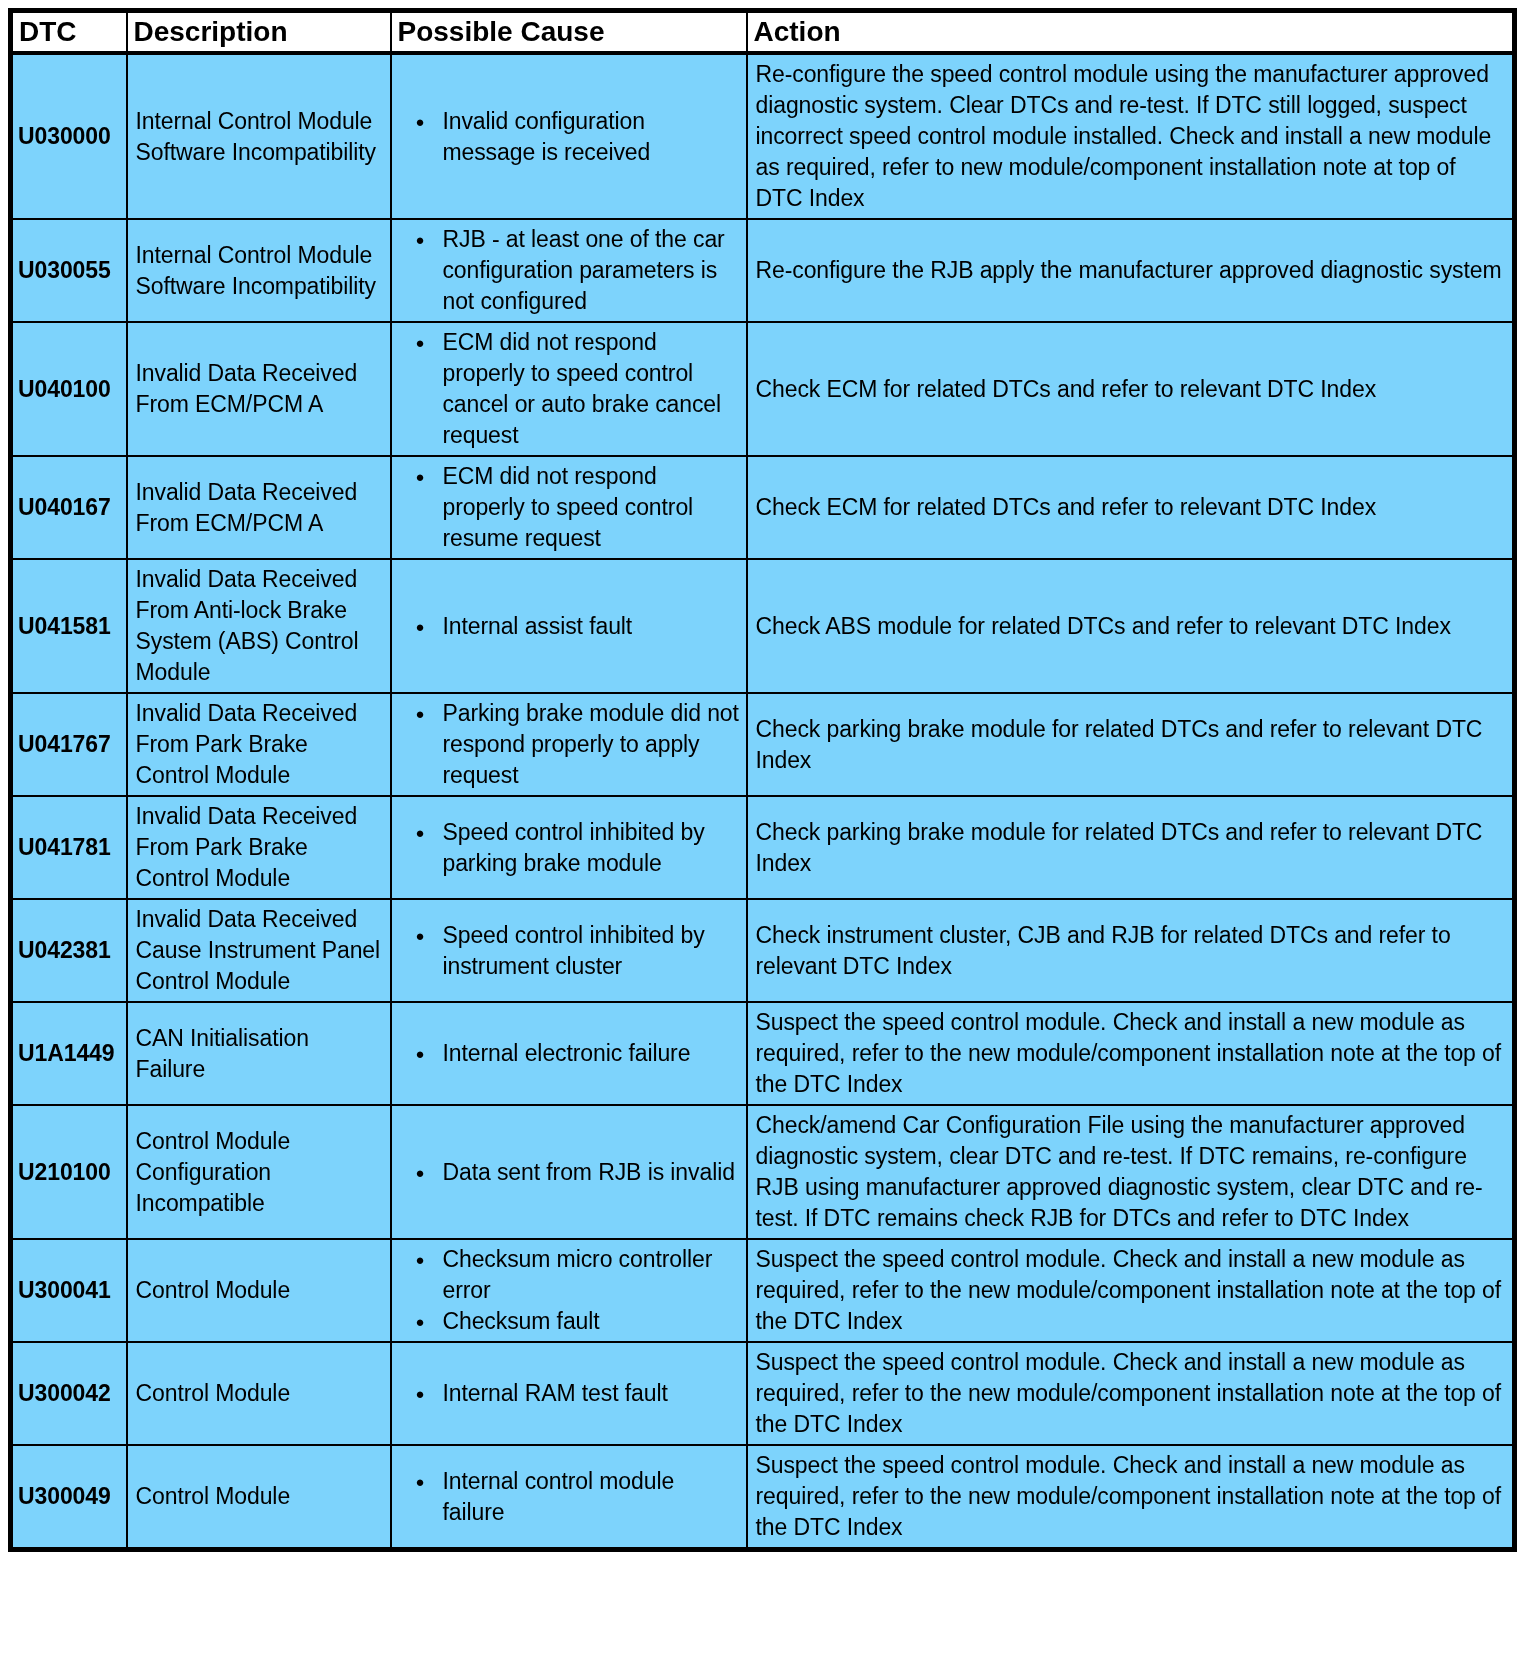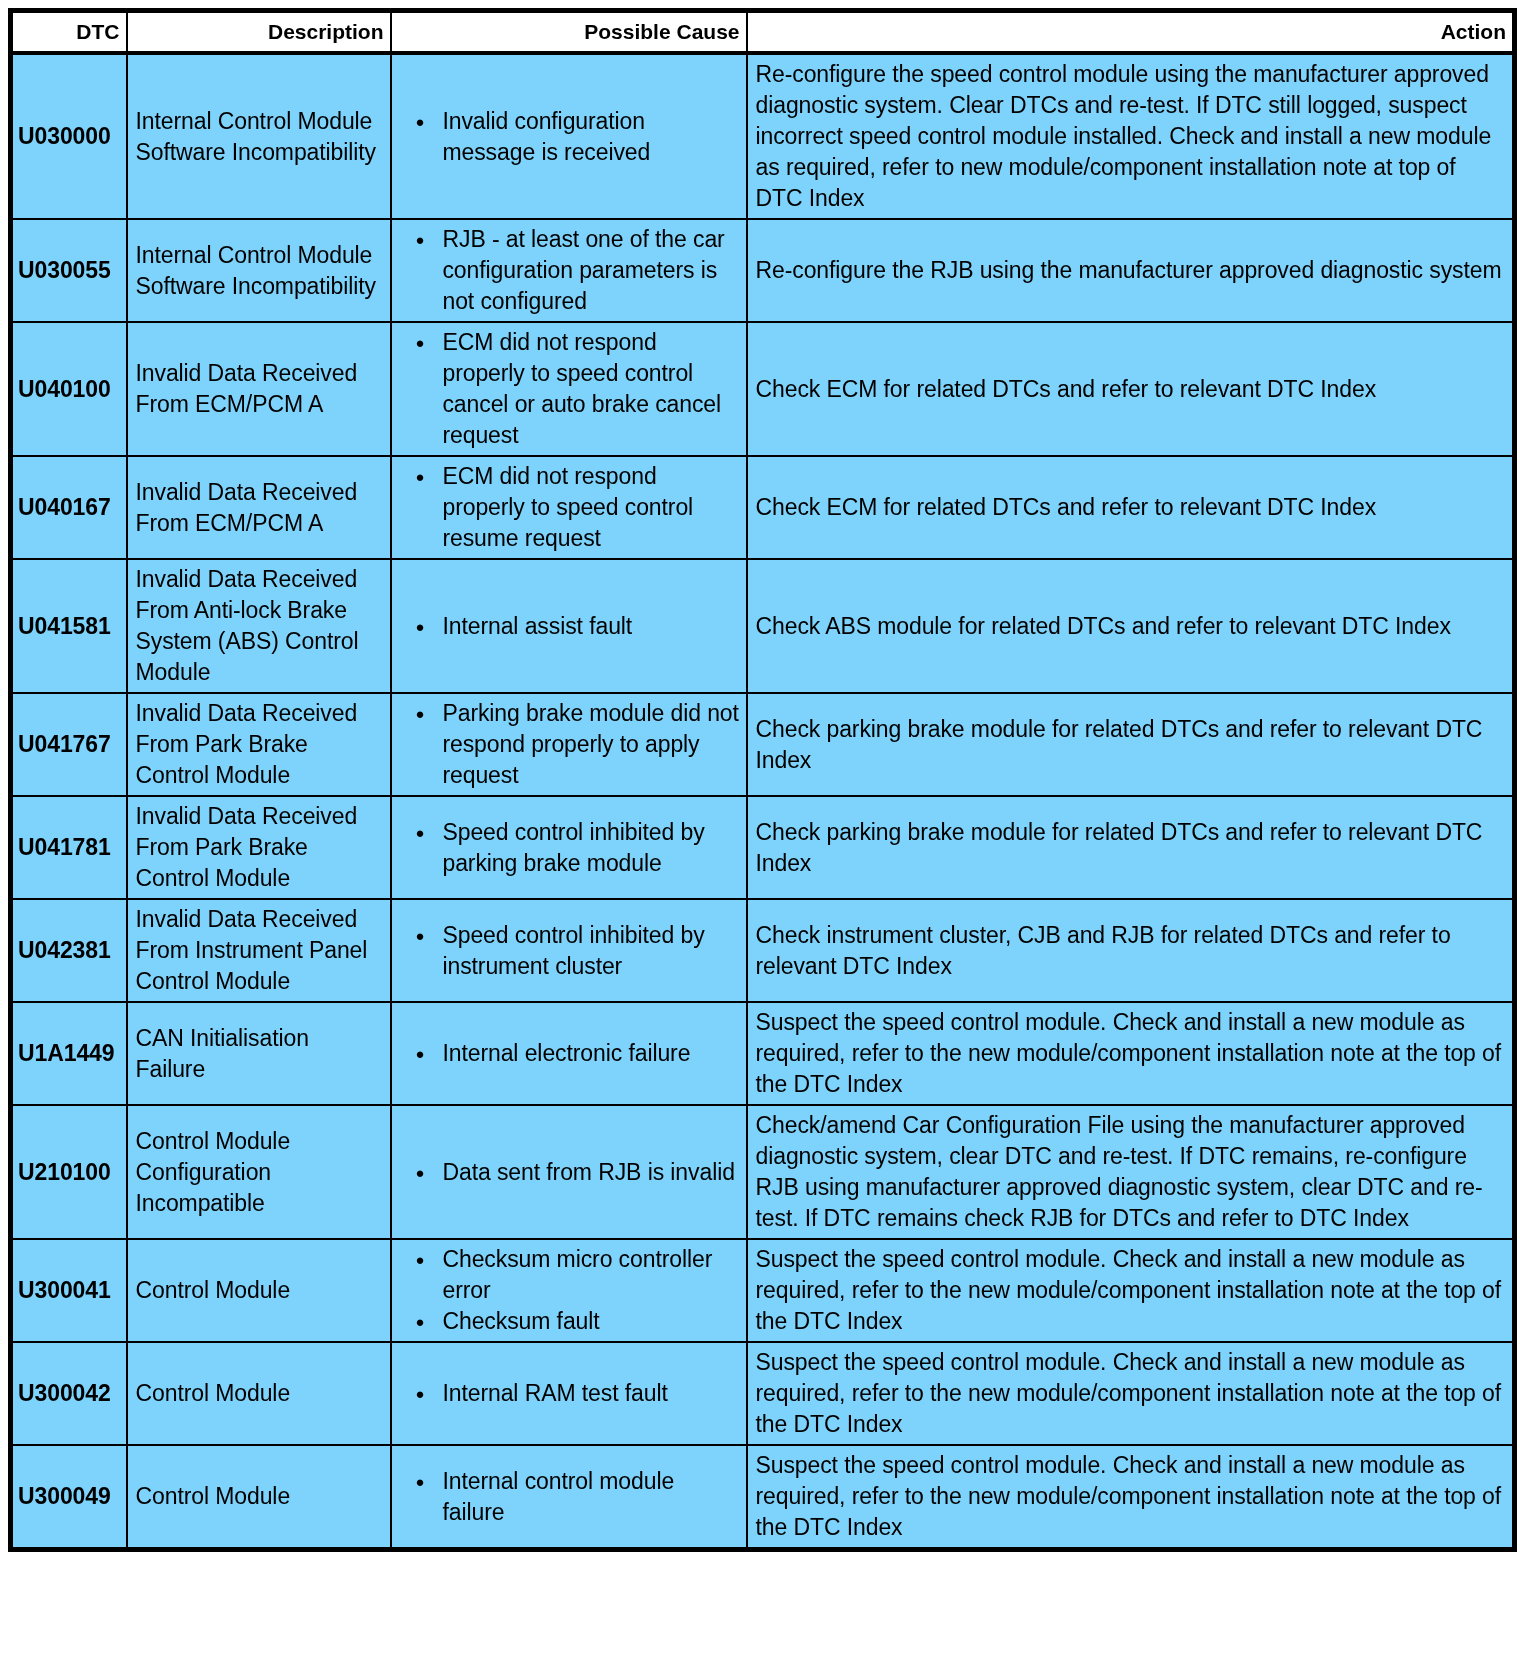--- a/index.html
+++ b/index.html
@@ -21,24 +21,24 @@
     background: #fff;
   }
   col.c-dtc    { width: 116px; }
   col.c-desc   { width: 264px; }
   col.c-cause  { width: 356px; }
   col.c-action { width: 768px; }
 
   th {
     border: 2px solid #000;
     border-bottom: 4px solid #000;
-    font-size: 21px;
+    font-size: 28px;
     line-height: 32px;
     font-weight: bold;
-    text-align: right;
+    text-align: left;
     padding: 3px 6px;
     background: #fff;
   }
   td {
     border: 2px solid #000;
     font-size: 23px;
     line-height: 31px;
     vertical-align: middle;
     padding: 4px 8px;
     background: #7dd3fc;
@@ -105,21 +105,21 @@
           <td class="col-dtc">U030055</td>
           <td class="col-desc">Internal Control Module Software Incompatibility</td>
           <td class="col-cause">
             <ul class="causes">
               <li>
                 <span class="bullet">●</span>
                 <span class="cause-text">RJB - at least one of the car configuration parameters is not configured</span>
               </li>
             </ul>
           </td>
-          <td class="col-action">Re-configure the RJB using the manufacturer approved diagnostic system</td>
+          <td class="col-action">Re-configure the RJB apply the manufacturer approved diagnostic system</td>
         </tr>
         <tr>
           <td class="col-dtc">U040100</td>
           <td class="col-desc">Invalid Data Received From ECM/PCM A</td>
           <td class="col-cause">
             <ul class="causes">
               <li>
                 <span class="bullet">●</span>
                 <span class="cause-text">ECM did not respond properly to speed control cancel or auto brake cancel request</span>
               </li>
@@ -174,21 +174,21 @@
               <li>
                 <span class="bullet">●</span>
                 <span class="cause-text">Speed control inhibited by parking brake module</span>
               </li>
             </ul>
           </td>
           <td class="col-action">Check parking brake module for related DTCs and refer to relevant DTC Index</td>
         </tr>
         <tr>
           <td class="col-dtc">U042381</td>
-          <td class="col-desc">Invalid Data Received From Instrument Panel Control Module</td>
+          <td class="col-desc">Invalid Data Received Cause Instrument Panel Control Module</td>
           <td class="col-cause">
             <ul class="causes">
               <li>
                 <span class="bullet">●</span>
                 <span class="cause-text">Speed control inhibited by instrument cluster</span>
               </li>
             </ul>
           </td>
           <td class="col-action">Check instrument cluster, CJB and RJB for related DTCs and refer to relevant DTC Index</td>
         </tr>

